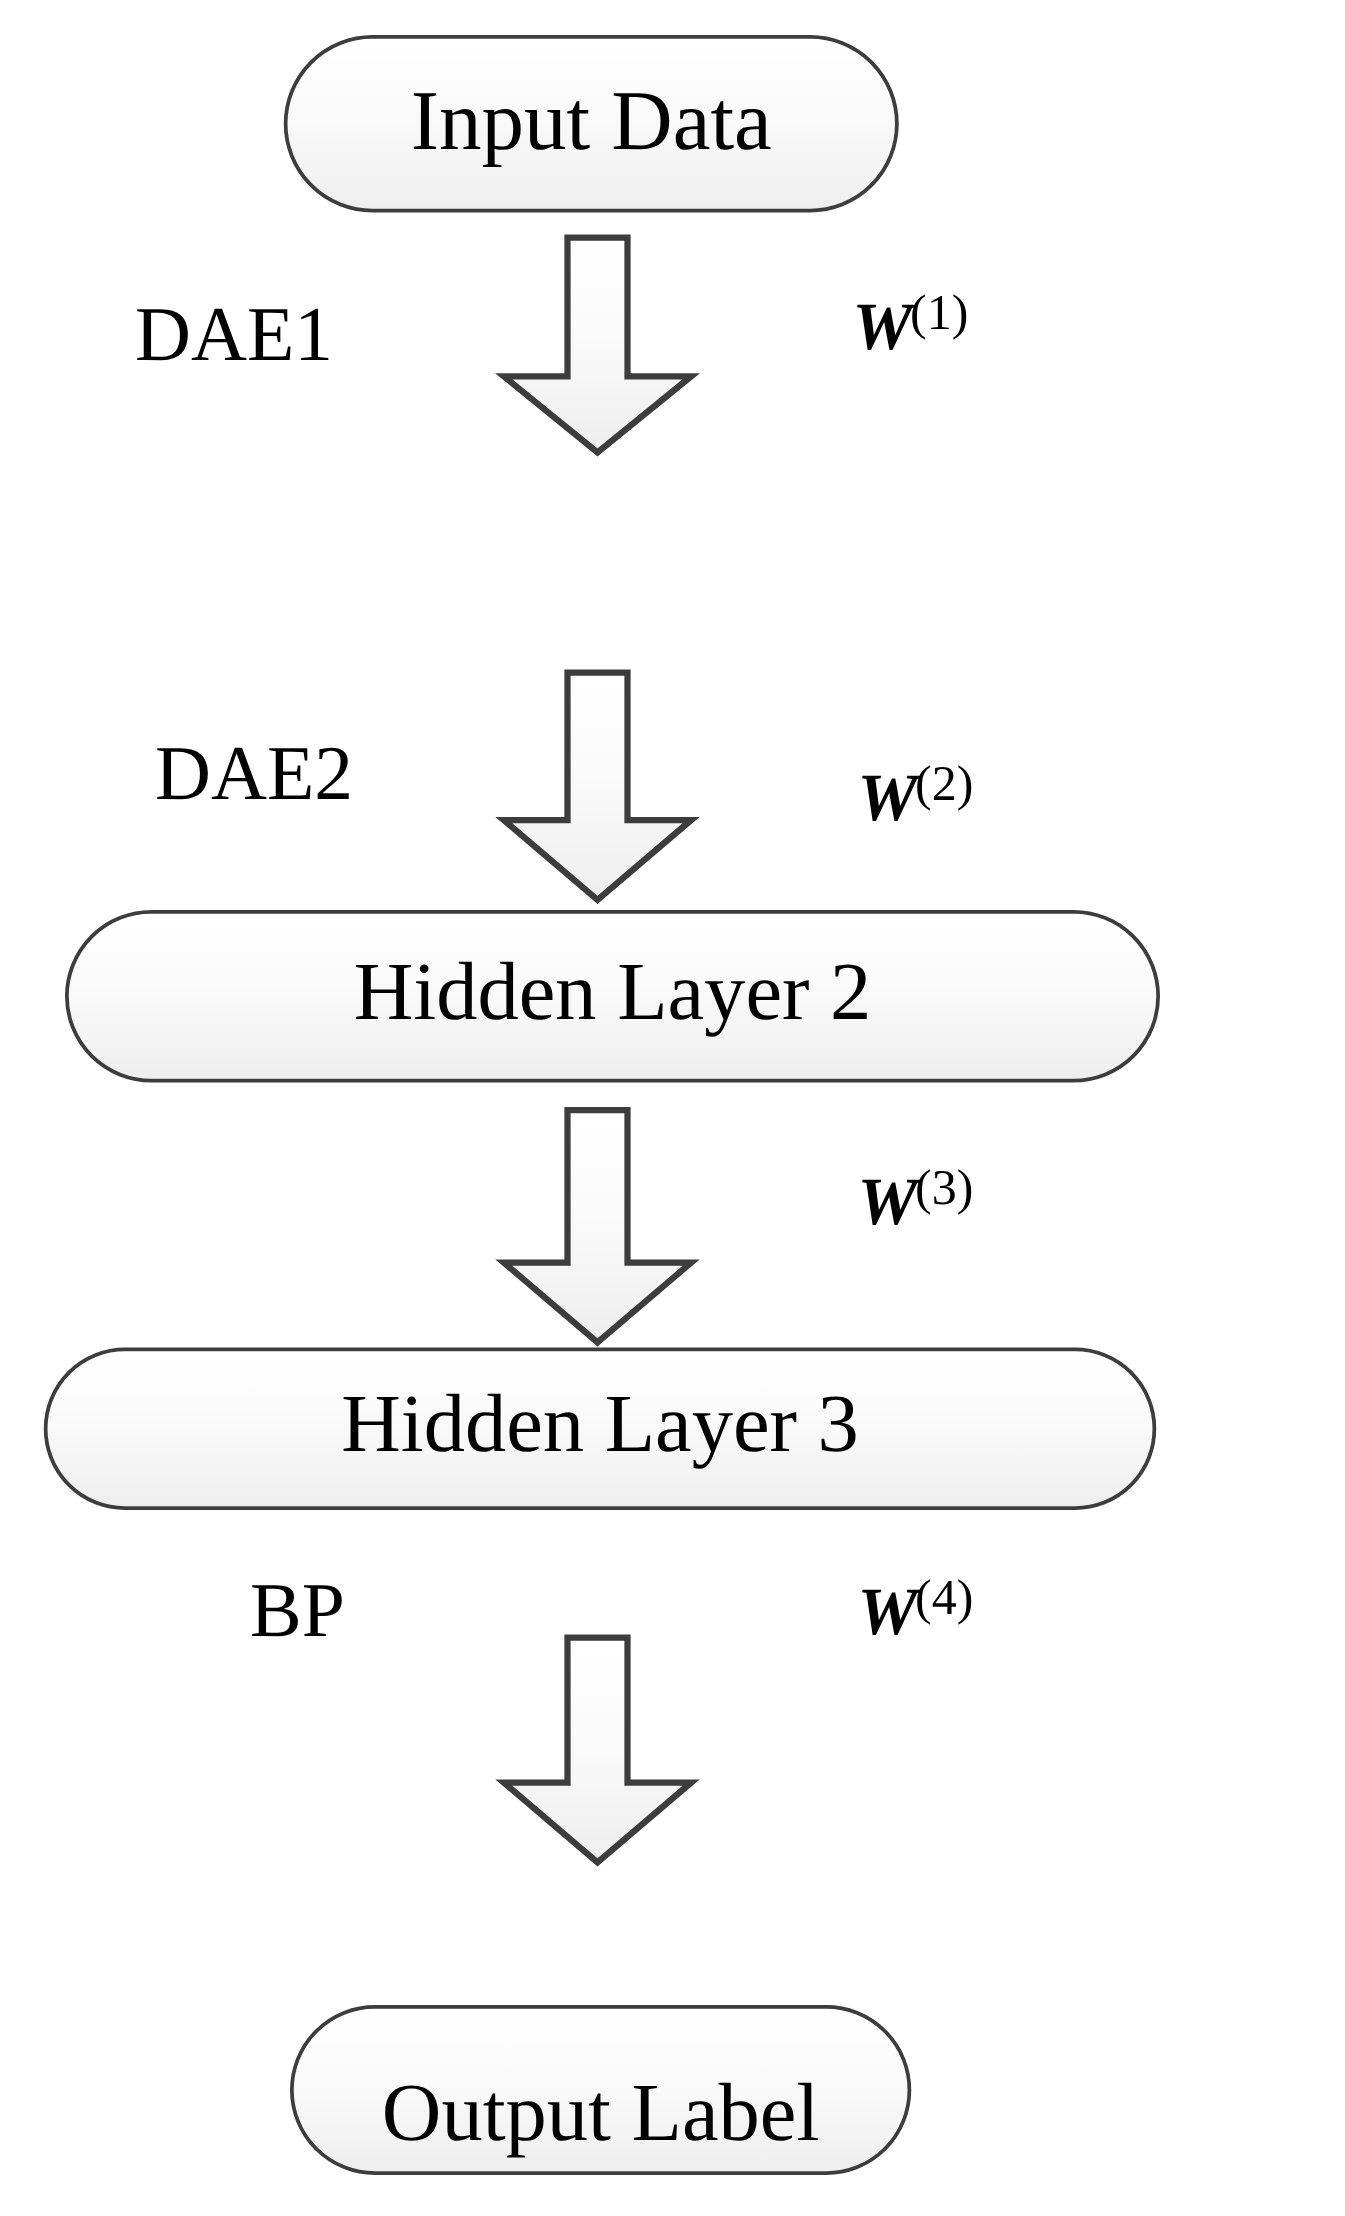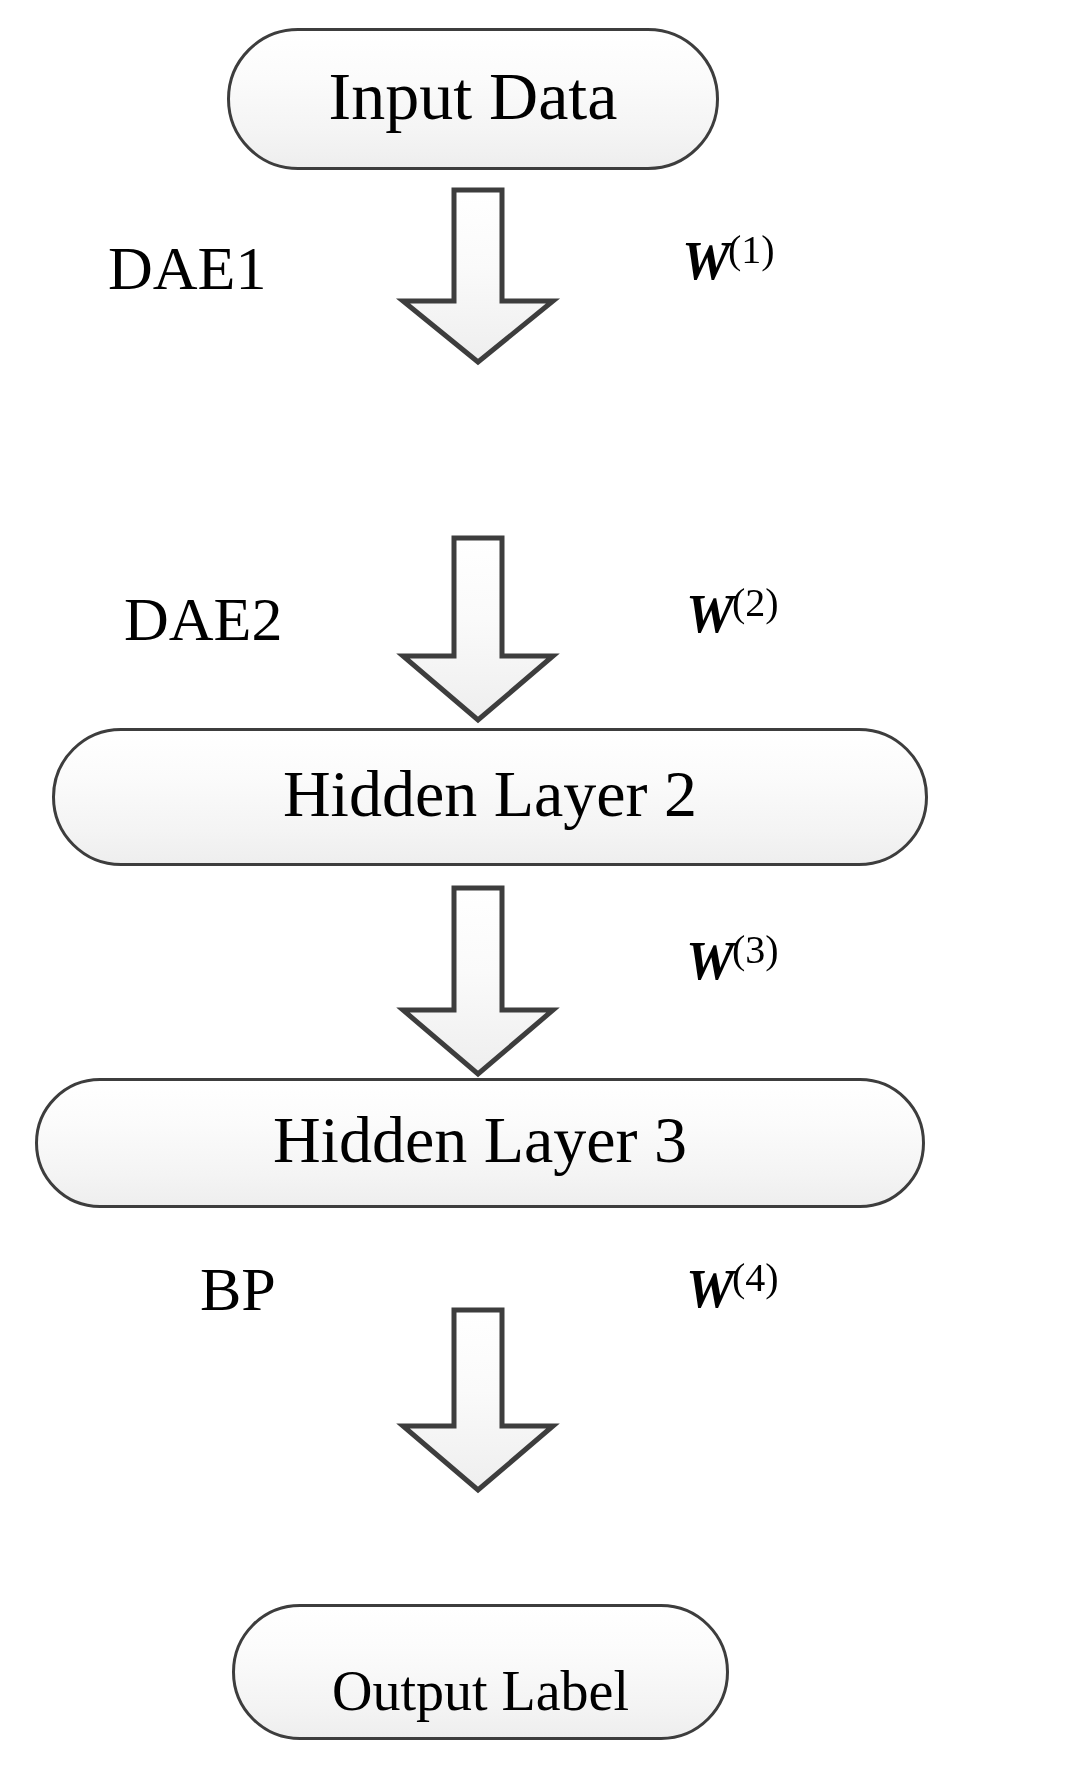--- a/index.html
+++ b/index.html
@@ -47,21 +47,21 @@
   .node-hidden1    { left: 35px;  top: 374px;  width: 890px; height: 142px; }
   .node-hidden1 .node-label    { font-size: 66px; }
 
   .node-hidden2    { left: 52px;  top: 728px;  width: 876px; height: 138px; text-align: right; }
   .node-hidden2 .node-label    { font-size: 66px; }
 
   .node-hidden3    { left: 35px;  top: 1078px; width: 890px; height: 130px; }
   .node-hidden3 .node-label    { font-size: 66px; }
 
   .node-output     { left: 232px; top: 1604px; width: 497px; height: 136px; }
-  .node-output .node-label     { font-size: 56px; margin-top: 44px; }
+  .node-output .node-label     { font-size: 66px; margin-top: 44px; }
 
   
   .arrow {
     position: absolute;
     left: 0;
   }
   .arrow-1 { top: 186px;  }
   .arrow-2 { top: 534px;  }
   .arrow-3 { top: 884px;  }
   .arrow-4 { top: 1306px; }
@@ -91,21 +91,21 @@
     font-weight: normal;
     font-style: normal;
   }
 
   .lab-dae1 { left: 108px; top: 237px;  }
   .lab-dae2 { left: 124px; top: 588px;  }
   .lab-dae3 { left: 133px; top: 930px;  }
   .lab-bp   { left: 200px; top: 1258px; }
 
   .lab-w1 { left: 682px; top: 230px;  }
-  .lab-w2 { left: 686px; top: 583px;  }
+  .lab-w2 { left: 686px; top: 607px;  }
   .lab-w3 { left: 686px; top: 930px;  }
   .lab-w4 { left: 686px; top: 1258px; }
 </style>
 </head>
 <body>
 
 <div id="diagram">
 
   <div class="node node-input">
     <span class="node-label">Input Data</span>

